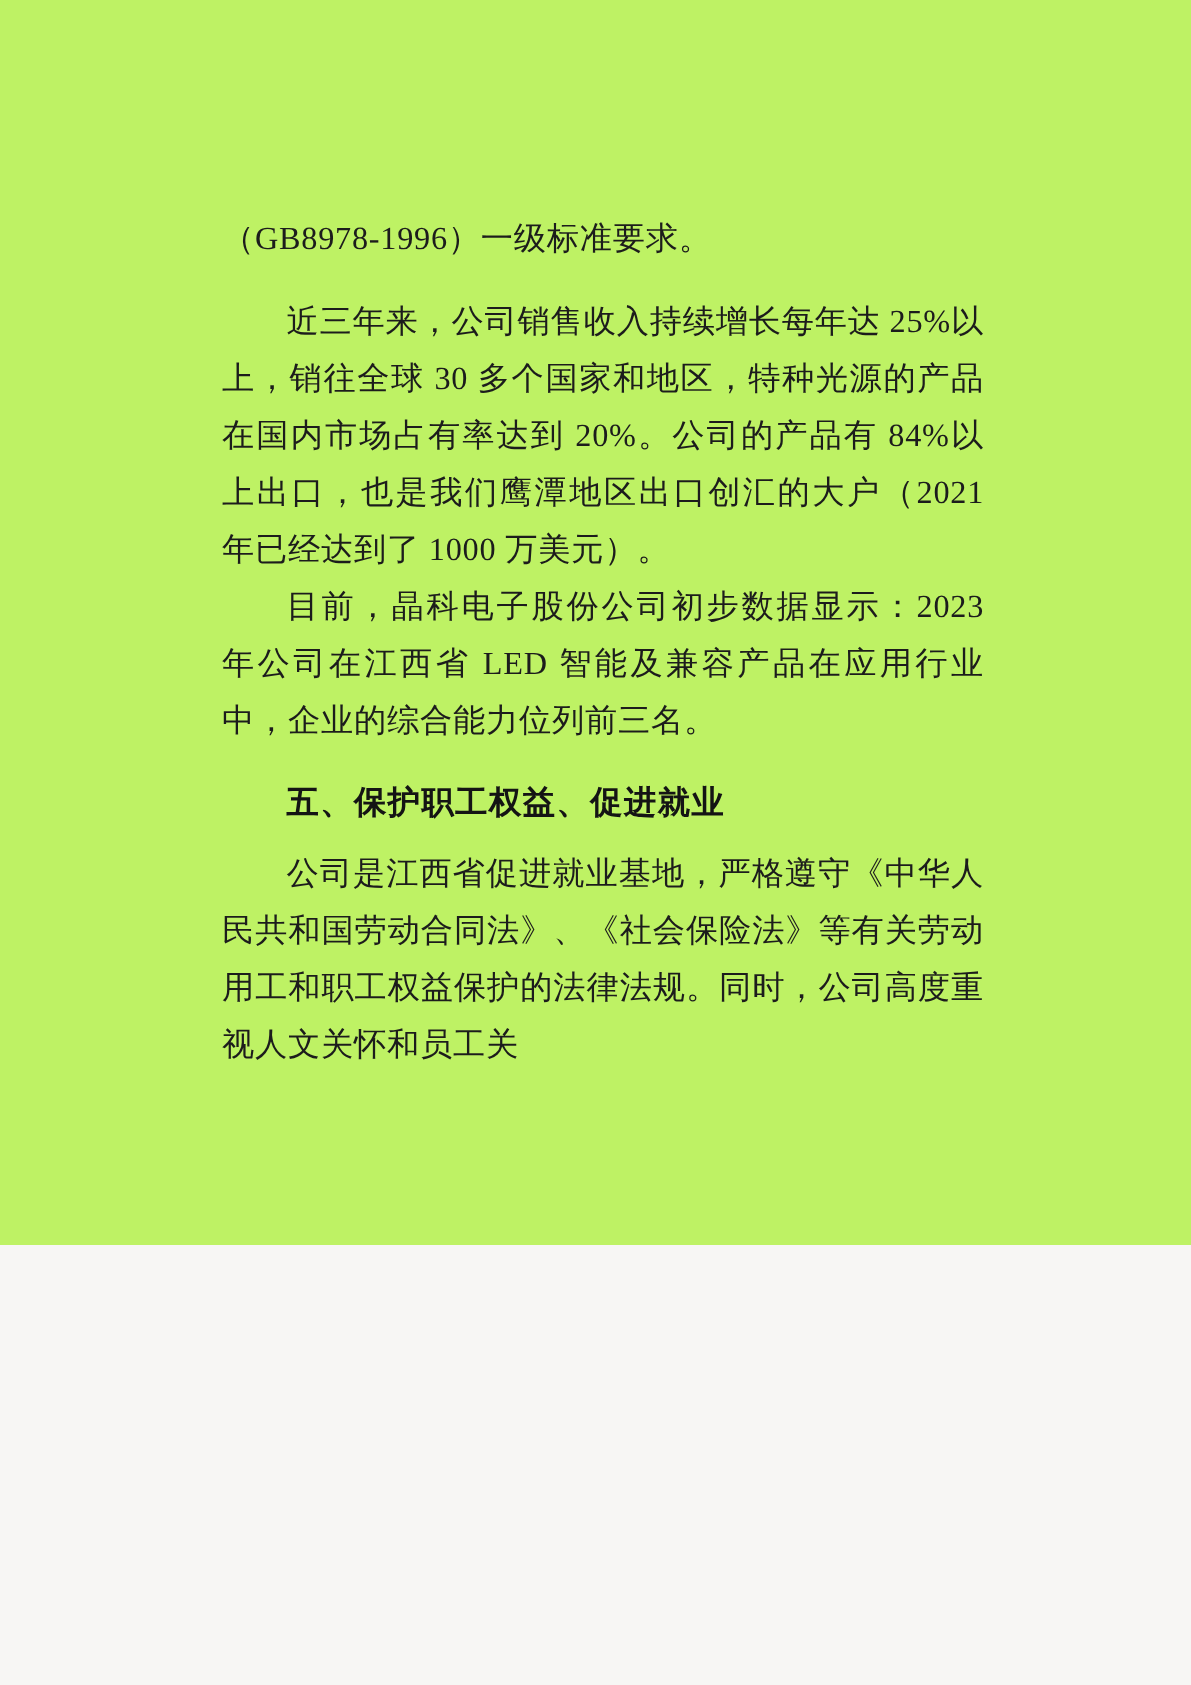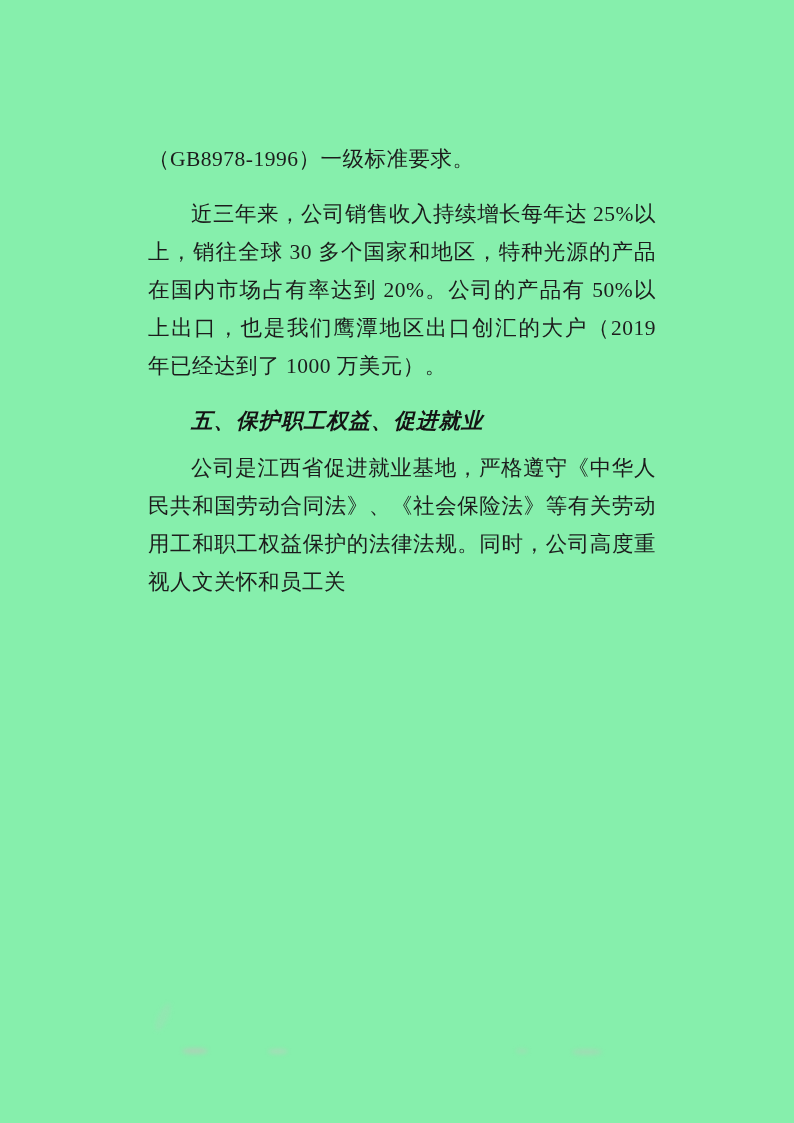--- a/index.html
+++ b/index.html
@@ -3,22 +3,22 @@
 <meta charset="utf-8">
 <style>
   html, body {
     margin: 0;
     padding: 0;
     background: #f7f6f4;
   }
   .page {
     position: relative;
     width: 794px;
-    height: 1123px;
-    background: #86efac;
+    height: 830px;
+    background: #bef264;
     overflow: hidden;
     font-family: "Liberation Serif", "DejaVu Serif", serif;
     color: #1c1c1c;
   }
   .text-column {
     position: absolute;
     left: 148px;
     top: 140px;
     width: 508px;
   }
@@ -38,40 +38,41 @@
     font-weight: bold;
     text-indent: 2em;
     letter-spacing: 1px;
     margin: 0 0 9px 0;
     color: #141414;
   }
   .block.paragraph {
     text-indent: 2em;
   }
   .block.heading + .block.paragraph { margin-top: 0; }
-  .block.paragraph + .block.heading { margin-top: 17px; font-style: italic; }
+  .block.paragraph + .block.heading { margin-top: 17px; }
   
   .smudge {
     position: absolute;
     border-radius: 50%;
     filter: blur(2px);
   }
   .smudge.s1 { left: 182px; top: 1048px; width: 26px; height: 6px; background: rgba(215,180,195,0.45); }
   .smudge.s2 { left: 268px; top: 1049px; width: 20px; height: 5px; background: rgba(220,190,205,0.38); }
   .smudge.s3 { left: 516px; top: 1049px; width: 12px; height: 4px; background: rgba(210,190,200,0.30); }
   .smudge.s4 { left: 572px; top: 1049px; width: 30px; height: 6px; background: rgba(205,185,195,0.35); }
   .smudge.s5 { left: 158px; top: 1002px; width: 10px; height: 30px; background: rgba(200,195,200,0.18); transform: rotate(25deg); }
 </style>
 </head>
 <body>
 
 <div class="page">
   <div class="text-column" id="text-column">
       <p class="block continuation">（GB8978-1996）一级标准要求。</p>
-      <p class="block paragraph">近三年来，公司销售收入持续增长每年达 25%以上，销往全球 30 多个国家和地区，特种光源的产品在国内市场占有率达到 20%。公司的产品有 50%以上出口，也是我们鹰潭地区出口创汇的大户（2019 年已经达到了 1000 万美元）。</p>
+      <p class="block paragraph">近三年来，公司销售收入持续增长每年达 25%以上，销往全球 30 多个国家和地区，特种光源的产品在国内市场占有率达到 20%。公司的产品有 84%以上出口，也是我们鹰潭地区出口创汇的大户（2021 年已经达到了 1000 万美元）。</p>
+      <p class="block paragraph">目前，晶科电子股份公司初步数据显示：2023 年公司在江西省 LED 智能及兼容产品在应用行业中，企业的综合能力位列前三名。</p>
       <p class="block heading">五、保护职工权益、促进就业</p>
       <p class="block paragraph">公司是江西省促进就业基地，严格遵守《中华人民共和国劳动合同法》、《社会保险法》等有关劳动用工和职工权益保护的法律法规。同时，公司高度重视人文关怀和员工关</p>
     </div>
   <div class="smudge s1"></div>
   <div class="smudge s2"></div>
   <div class="smudge s3"></div>
   <div class="smudge s4"></div>
   <div class="smudge s5"></div>
 </div>
 

